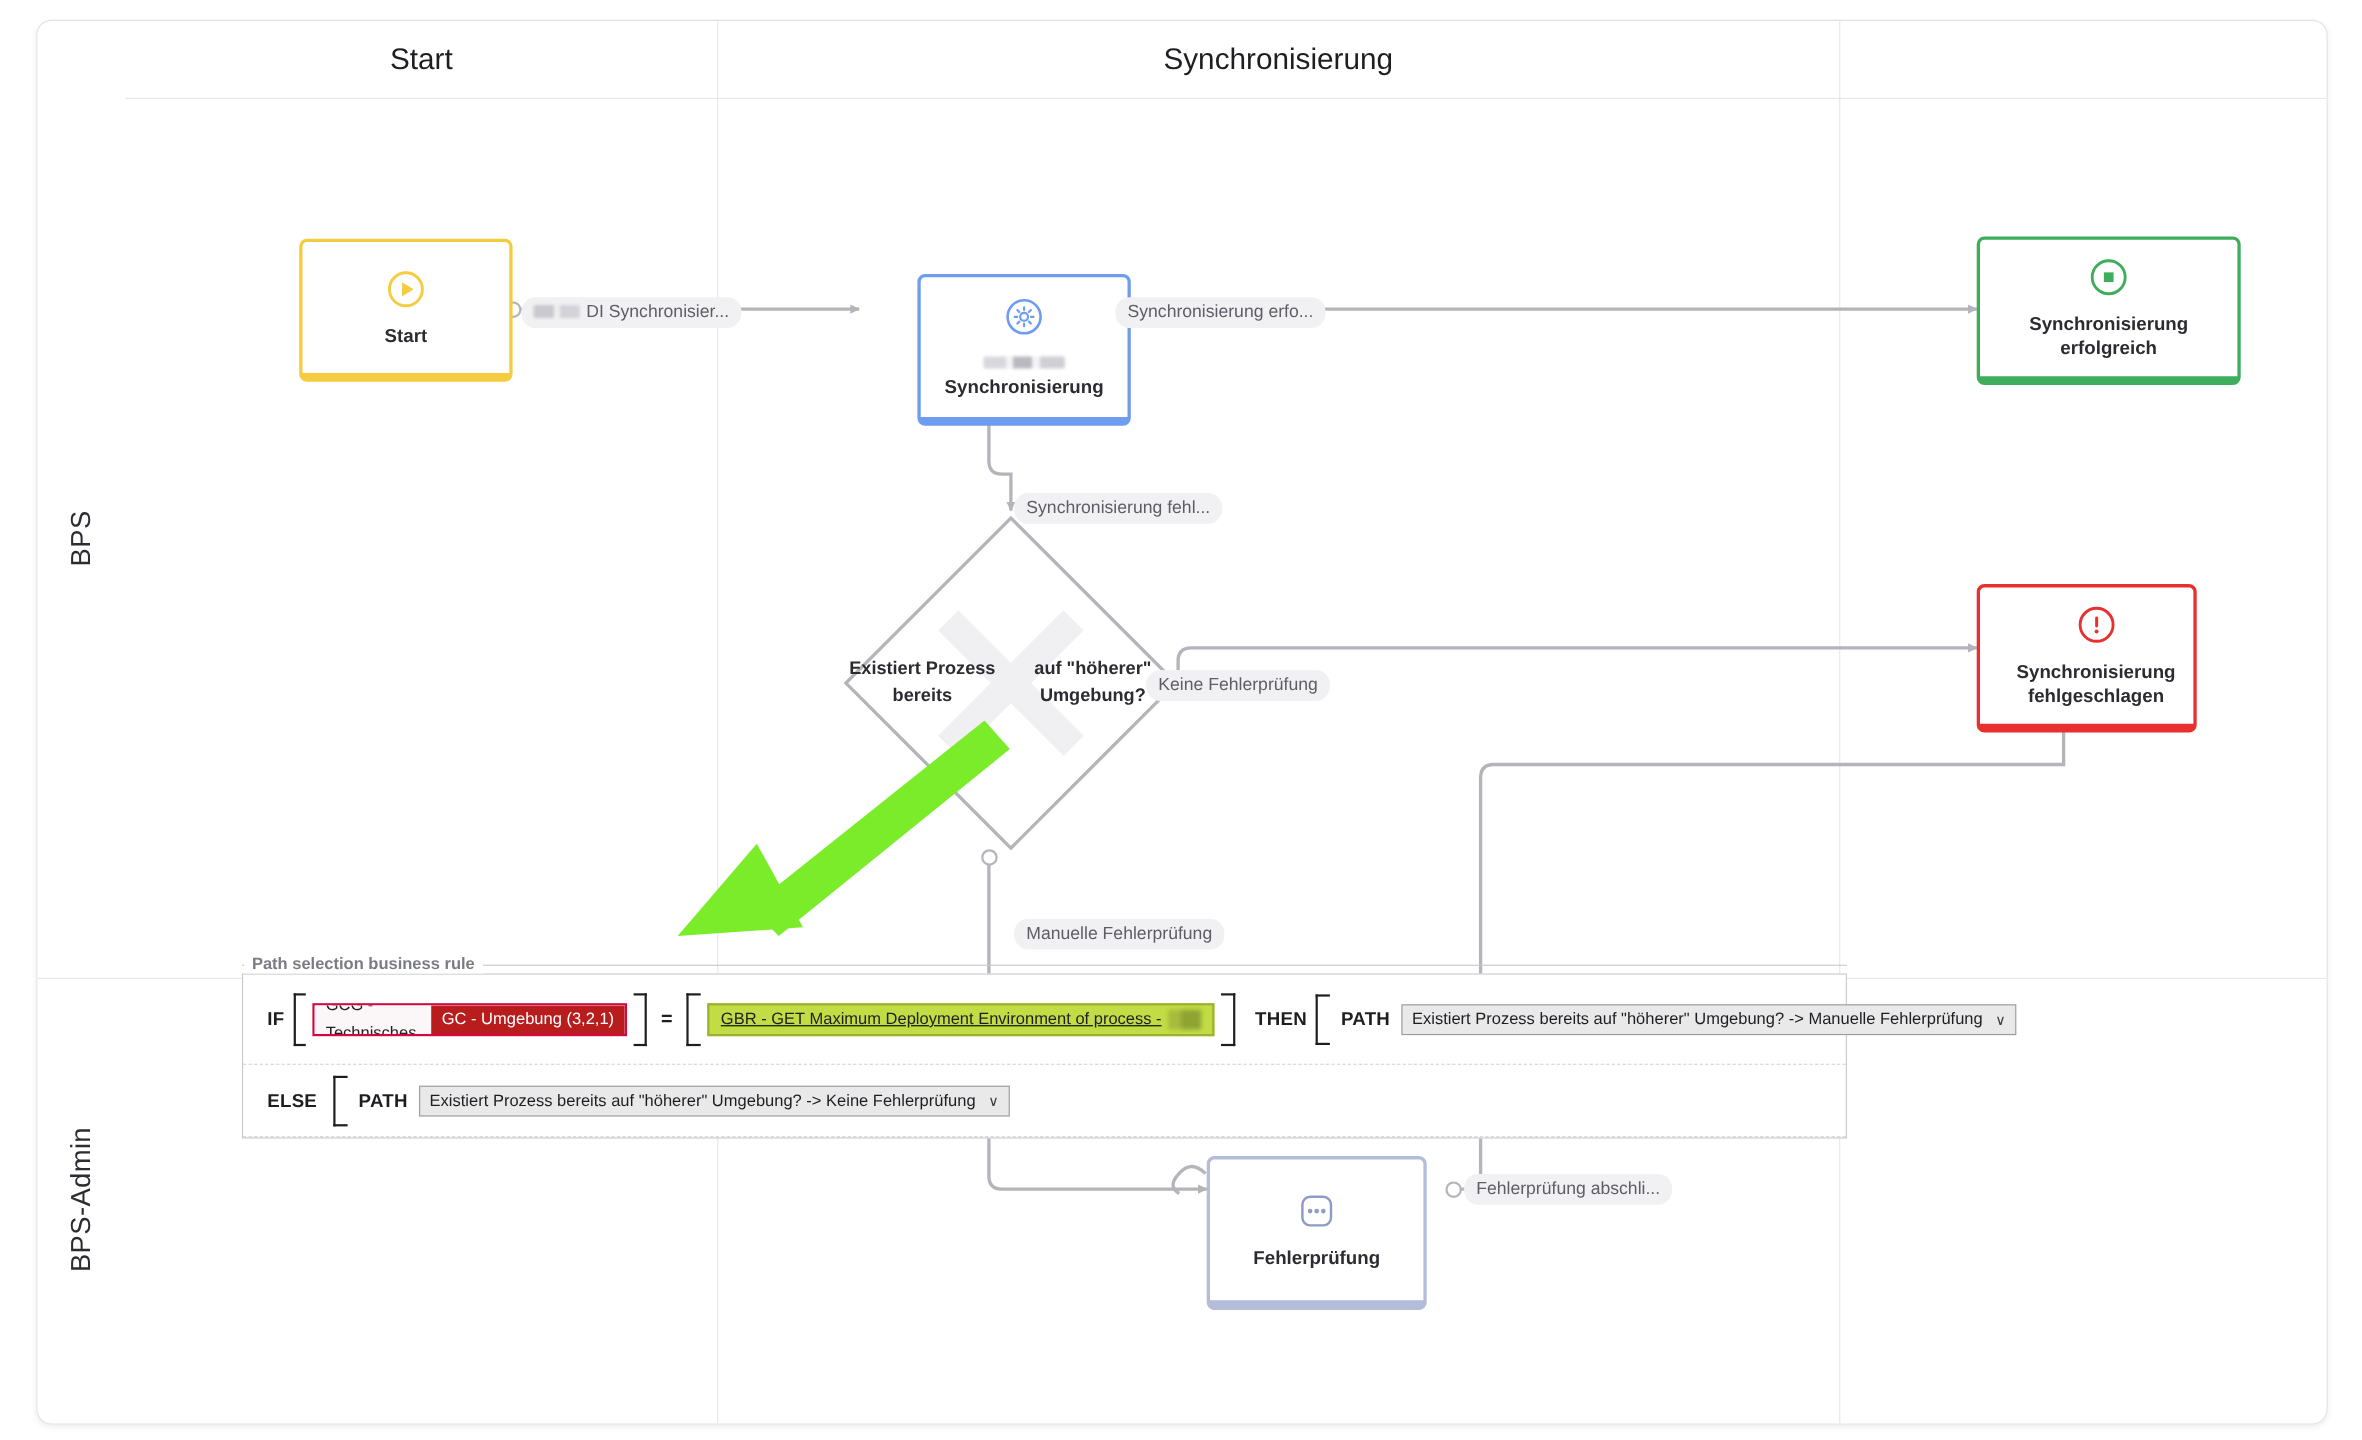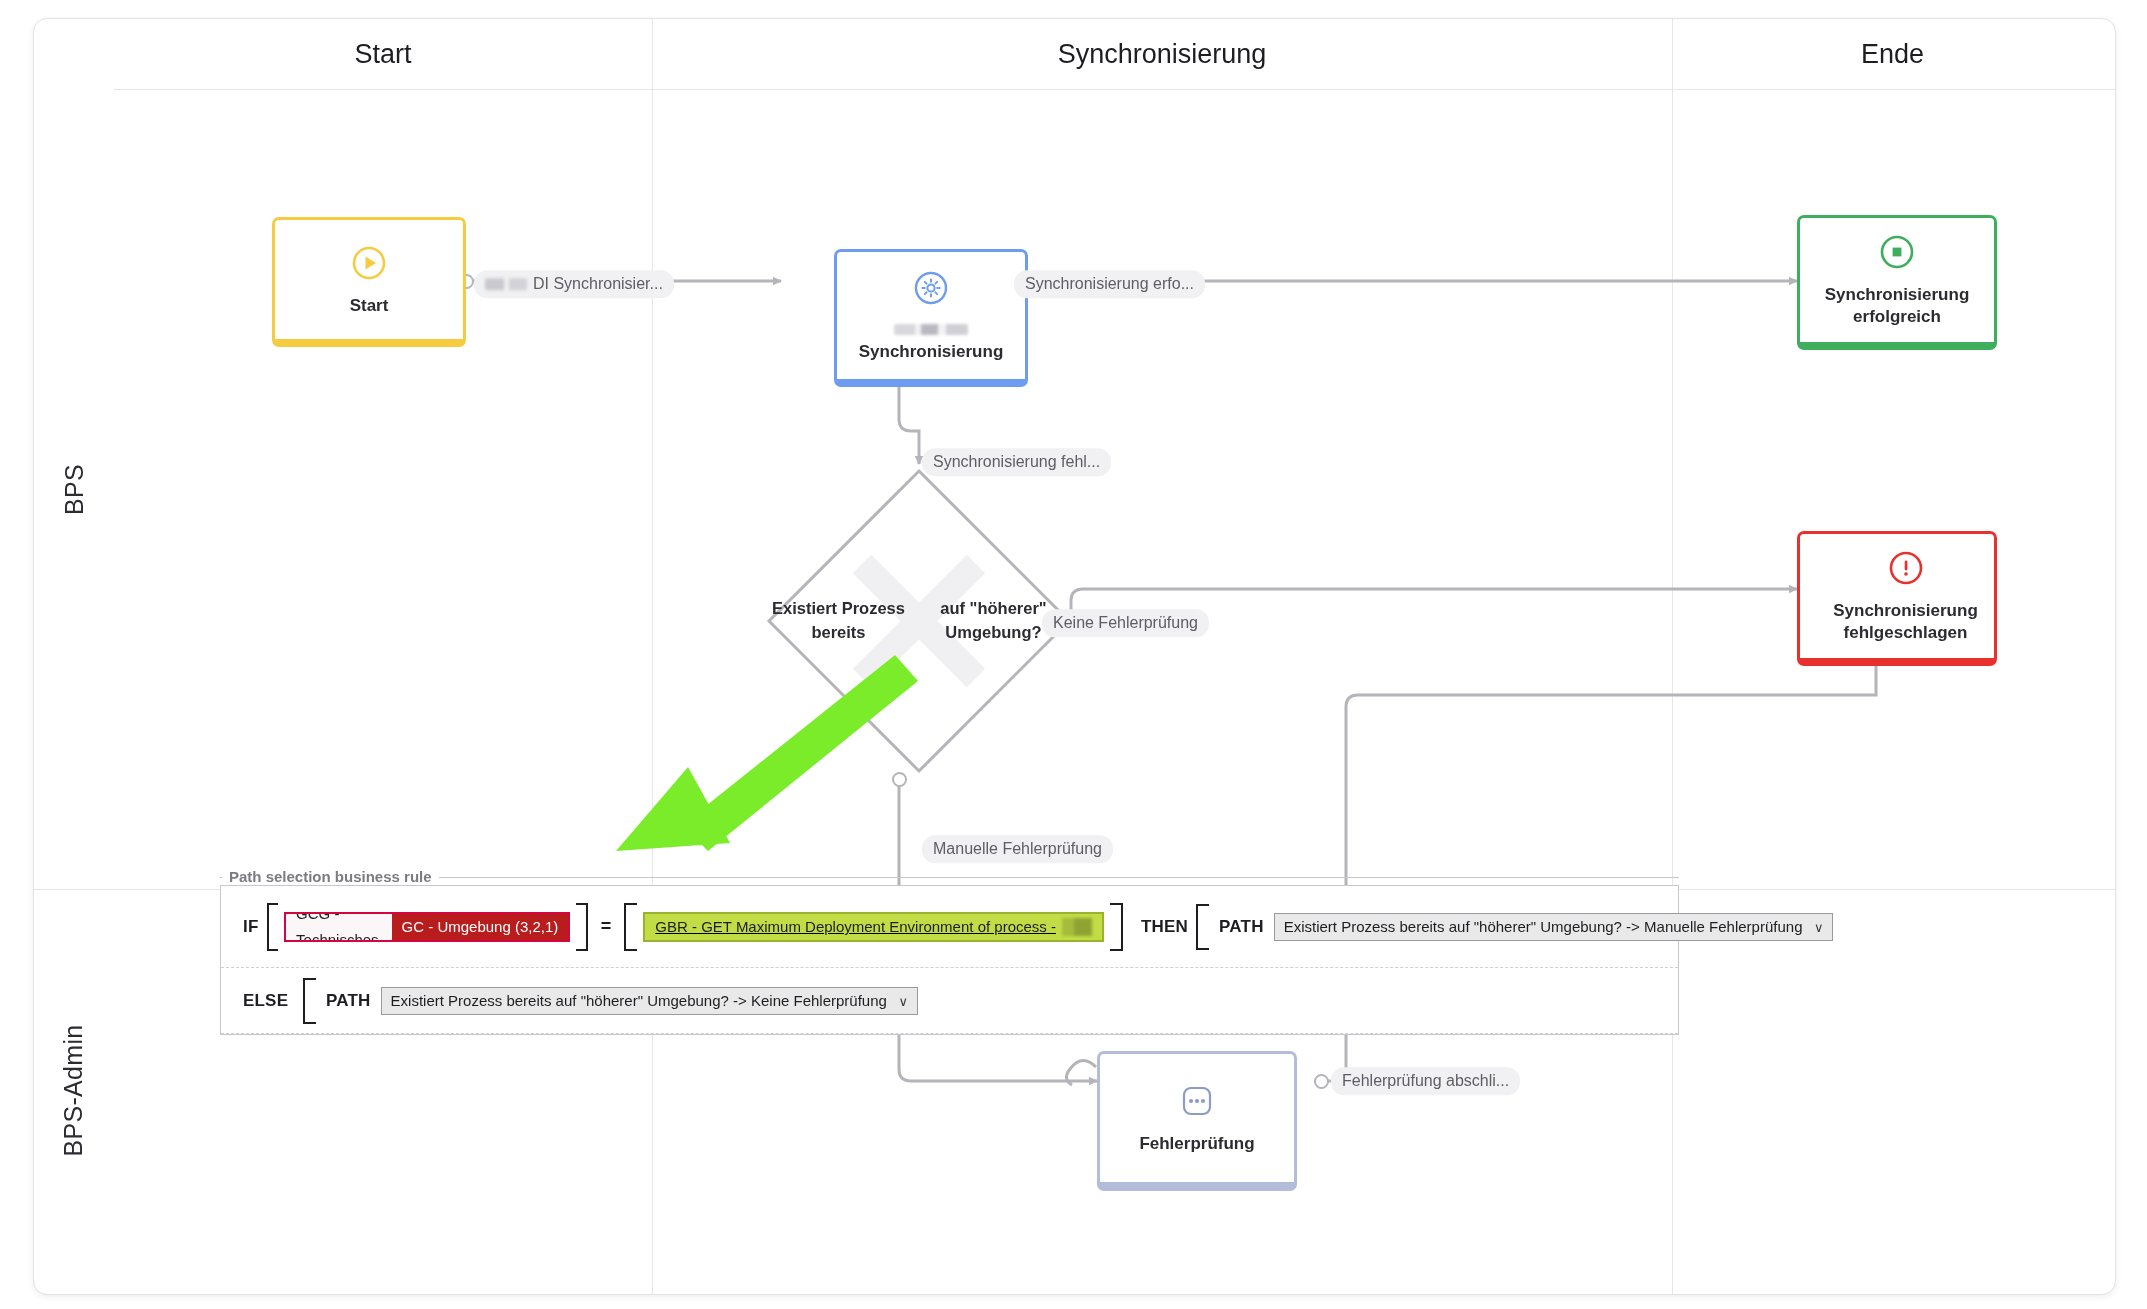--- a/index.html
+++ b/index.html
@@ -356,23 +356,20 @@
 
     <div class="col-header-band">
       <div class="col-header" style="left:0;width:538px;">
         <span>Start</span>
       </div>
       <div class="col-sep" style="left:538px;"></div>
       <div class="col-header" style="left:538px;width:1020px;">
         <span>Synchronisierung</span>
       </div>
       <div class="col-sep" style="left:1558px;"></div>
-      <div class="col-header" style="left:1558px;width:441px;">
-        <span>Ende</span>
-      </div>
     </div>
 
     <div class="col-sep" style="left:618px;top:70px;bottom:0;"></div>
     <div class="col-sep" style="left:1638px;top:70px;bottom:0;"></div>
     <div class="lane-divider" style="top:870px;left:80px;width:calc(100% - 80px);"></div>
 
     <svg class="canvas-svg" viewBox="0 0 2081 1275" preserveAspectRatio="none">
       <defs>
         <marker id="arrowGray" markerWidth="10" markerHeight="10" refX="8" refY="4.2" orient="auto" markerUnits="userSpaceOnUse">
           <path d="M0,0 L9,4.2 L0,8.4 z" fill="#b4b4ba"></path>
@@ -422,21 +419,21 @@
             <path d="M18,9.4 L18,11.8 M18,24.2 L18,26.6 M9.4,18 L11.8,18 M24.2,18 L26.6,18
                      M11.9,11.9 L13.6,13.6 M22.4,22.4 L24.1,24.1
                      M24.1,11.9 L22.4,13.6 M13.6,22.4 L11.9,24.1"></path>
           </g>
         </svg>
       </div>
       <div class="node-redacted"></div>
       <div class="node-label">Synchronisierung</div>
     </div>
 
-    <div class="node node-end-green" style="left:1763px;top:196px;width:200px;height:135px;align-items:center;">
+    <div class="node node-end-green" style="left:1763px;top:196px;width:240px;height:135px;align-items:center;">
       <div class="node-icon">
         <svg width="36" height="36" viewBox="0 0 36 36">
           <circle cx="18" cy="18" r="15" fill="none" stroke="#3eae5c" stroke-width="2.6"></circle>
           <rect x="13.6" y="13.6" width="8.8" height="8.8" fill="#3eae5c"></rect>
         </svg>
       </div>
       <div class="node-label">Synchronisierung erfolgreich</div>
     </div>
 
     <div class="node node-end-red" style="left:1763px;top:512px;width:200px;height:135px;padding-left:17px;">

